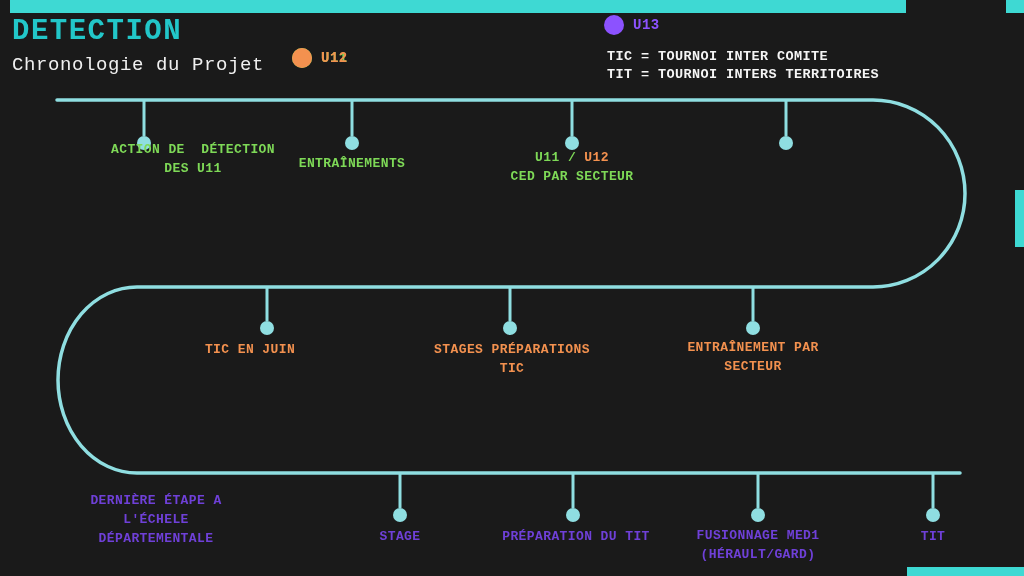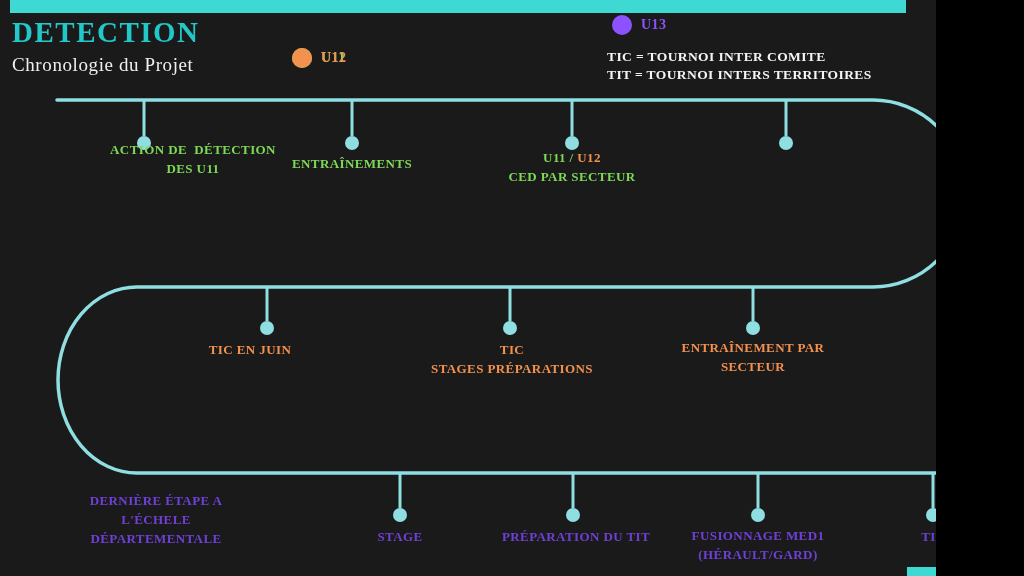--- a/index.html
+++ b/index.html
@@ -1,19 +1,19 @@
 <!DOCTYPE html>
 <html style="--background: #1a1a1a; --accent: #3ed9d3; --path: #8fdee1; --title: #22c7c9; --subtitle: #f0f0f0; --note: #f5f5f5; --green: #7ed957; --orange: #f3914f; --purple_legend: #8c52ff; --purple_label: #6f40d8;"><head>
 <meta charset="utf-8">
 <style>
   html,body{margin:0;padding:0;background:#000;}
   .stage{
-    position:relative;width:936px;height:576px;overflow:hidden;
+    position:relative;width:1024px;height:576px;overflow:hidden;
     background:var(--background,#1a1a1a);
-    font-family:Liberation Serif, serif;
+    font-family:Liberation Mono, monospace;
   }
   
   .bar{position:absolute;background:var(--accent,#3ed9d3);}
   .bar-top{left:10px;top:0;width:896px;height:13px;}
   .bar-top-right{left:1006px;top:0;width:18px;height:13px;}
   .bar-right{left:1015px;top:190px;width:9px;height:57px;}
   .bar-bottom-right{left:907px;top:567px;width:117px;height:9px;}
   
   .header{position:absolute;left:12px;top:16px;}
   .title{
@@ -66,21 +66,21 @@
   </div>
 
   <div class="legend-item" style="left:292px;top:17px;margin-top:31px;">
     <span class="legend-dot dot-green"></span>
     <span class="legend-label lbl-green">U11</span>
   </div>
   <div class="legend-item" style="left:292px;top:48px;">
     <span class="legend-dot dot-orange"></span>
     <span class="legend-label lbl-orange">U12</span>
   </div>
-  <div class="legend-item" style="left:604px;top:15px;margin-left:8px;">
+  <div class="legend-item" style="left:604px;top:15px;">
     <span class="legend-dot dot-purple"></span>
     <span class="legend-label lbl-purple">U13</span>
   </div>
   <div class="notes">
     <div>TIC = TOURNOI INTER COMITE</div>
     <div>TIT = TOURNOI INTERS TERRITOIRES</div>
   </div>
 
   <svg class="tl-svg" width="1024" height="576" viewBox="0 0 1024 576">
     <path d="M 57 100 H 873 A 92 93.5 0 0 1 873 287 H 137 A 79 93 0 0 0 137 473 H 960" class="tl-stroke" stroke-width="3.5" stroke-linecap="round"></path>
@@ -120,22 +120,22 @@
   </div>
   <div class="ms green" style="left:572px;top:148px;">
     <div class="line"><span class="green">U11 /</span> <span class="orange">U12</span></div>
     <div class="line">CED PAR SECTEUR</div>
   </div>
 
   <div class="ms orange" style="left:250px;top:340px;">
     <div class="line">TIC EN JUIN</div>
   </div>
   <div class="ms orange" style="left:512px;top:340px;">
+    <div class="line">STAGES PRÉPARATIONS</div>
     <div class="line">TIC</div>
-    <div class="line">STAGES PRÉPARATIONS</div>
   </div>
   <div class="ms orange" style="left:753px;top:338px;">
     <div class="line">ENTRAÎNEMENT PAR</div>
     <div class="line">SECTEUR</div>
   </div>
 
   <div class="ms purple" style="left:156px;top:491px;">
     <div class="line">DERNIÈRE ÉTAPE A</div>
     <div class="line">L'ÉCHELE</div>
     <div class="line">DÉPARTEMENTALE</div>

